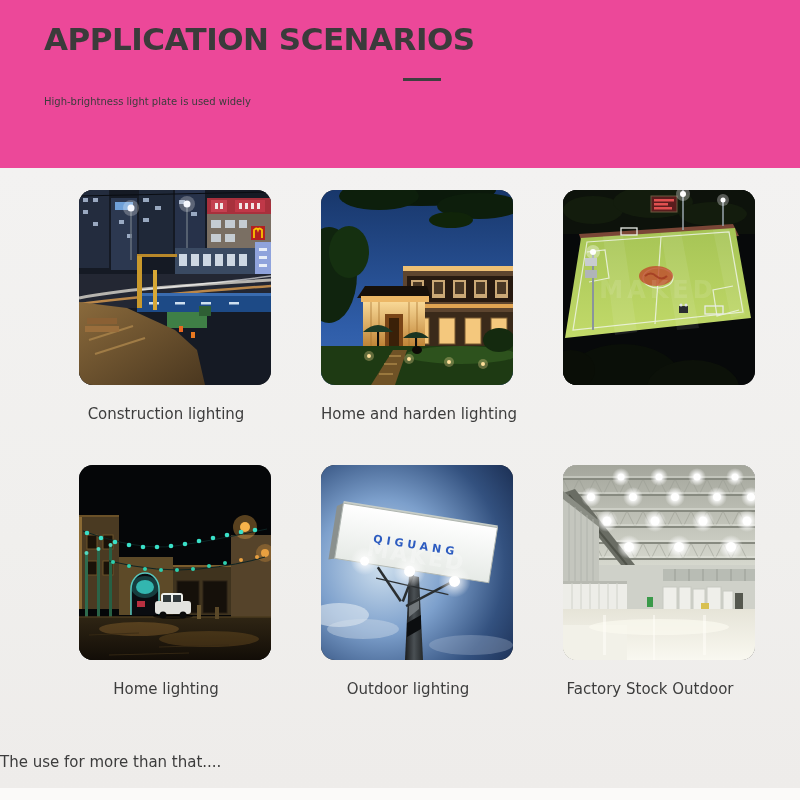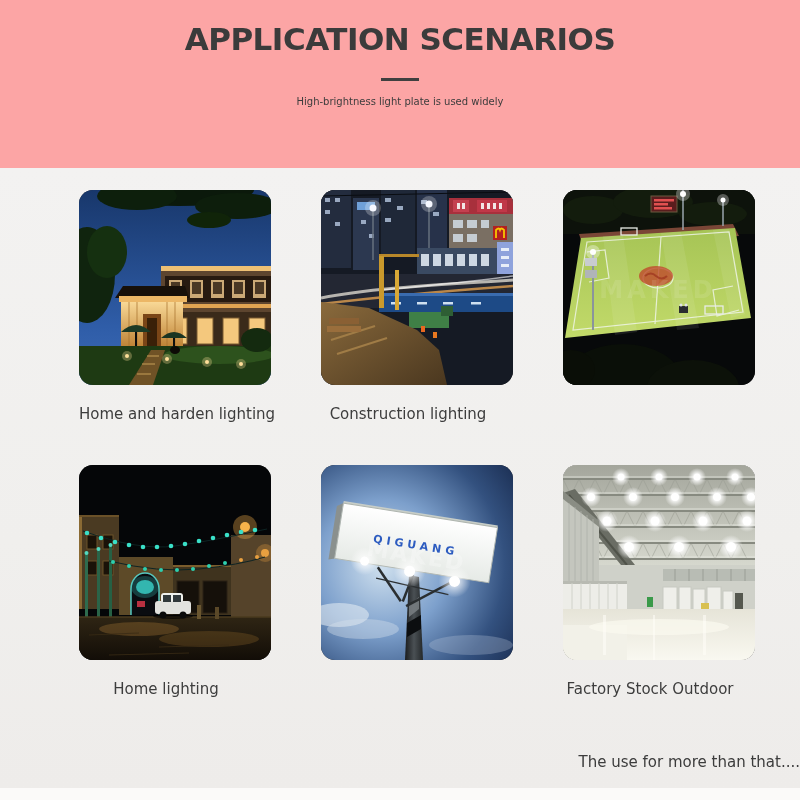--- a/index.html
+++ b/index.html
@@ -2,21 +2,21 @@
 <html><head>
 <meta charset="utf-8">
 <style>
   html,body{margin:0;padding:0;}
   body{
     width:800px;height:800px;overflow:hidden;
     background:#fdfdfd;
     font-family:"DejaVu Sans","Liberation Sans",sans-serif;
     -webkit-font-smoothing:antialiased;
   }
-  .header{height:168px;text-align:center;background:#fca5a5;}
+  .header{height:168px;text-align:left;background:#ec4899;padding-left:44px;}
   .title{
     margin:0;padding-top:21px;
     font-size:31px;font-weight:bold;letter-spacing:-0.5px;
     color:#3b3b3b;
   }
   .divider{width:38px;height:3px;background:#3f3f3f;margin:21px auto 0;}
   .subtitle{margin:15px 0 0;font-size:10px;color:#3c3c3c;}
   .apps{
     height:620px;box-sizing:border-box;padding-top:22px;
     background:linear-gradient(180deg,#f3f2f1 0%,#f0efed 60%,#eeecea 100%);
@@ -26,123 +26,35 @@
   .card{width:174px;padding-left:16px;}
   .thumb{
     width:192px;height:195px;border-radius:14px;overflow:hidden;display:block;
     background:#222;
   }
   .thumb svg{display:block;width:100%;height:100%;}
   .caption{
     margin-top:20px;font-size:15px;line-height:19px;
     color:#3d3d3d;text-align:center;white-space:nowrap;
   }
-  .footer-note{margin-top:54px;text-align:right;font-size:15px;line-height:19px;color:#3c3c3c;}
+  .footer-note{margin-top:54px;text-align:left;font-size:15px;line-height:19px;color:#3c3c3c;}
   .bottom-strip{height:12px;background:#fbfaf9;}
 </style>
 </head>
 <body>
 
 <div class="header">
   <h1 class="title">APPLICATION SCENARIOS</h1>
   <div class="divider"></div>
   <p class="subtitle">High-brightness light plate is used widely</p>
 </div>
 
 <div class="apps">
 
   <div class="row">
-
-    <div class="card">
-      <span class="thumb">
-        <svg viewBox="0 0 192 195" preserveAspectRatio="none" aria-hidden="true">
-          <defs>
-            <linearGradient id="g1sky" x1="0" y1="0" x2="0" y2="1">
-              <stop offset="0" stop-color="#18376b"></stop>
-                <stop offset="0.7" stop-color="#2f5da8"></stop>
-                <stop offset="1" stop-color="#3c6ab6"></stop>
-            </linearGradient>
-            <linearGradient id="g1warm" x1="0" y1="0" x2="0" y2="1">
-              <stop offset="0" stop-color="#f8d896"></stop>
-                <stop offset="1" stop-color="#bb7c2e"></stop>
-            </linearGradient>
-          </defs>
-          <rect width="192" height="195" fill="url(#g1sky)"></rect>
-          <ellipse cx="100" cy="0" rx="75" ry="16" fill="#0b190b"></ellipse>
-          <ellipse cx="158" cy="16" rx="42" ry="13" fill="#0d1e0c"></ellipse>
-          <ellipse cx="58" cy="6" rx="40" ry="14" fill="#0d1f0c"></ellipse>
-          <ellipse cx="130" cy="30" rx="22" ry="8" fill="#102409"></ellipse>
-          <ellipse cx="8" cy="85" rx="28" ry="48" fill="#10240e"></ellipse>
-          <ellipse cx="28" cy="62" rx="20" ry="26" fill="#153010"></ellipse>
-          <rect x="82" y="78" width="110" height="84" fill="#5d452f"></rect>
-          <rect x="82" y="76" width="110" height="5" fill="#eec074"></rect>
-          <rect x="86" y="86" width="106" height="26" fill="#271a10"></rect>
-          <g fill="#e8c288" opacity="0.85">
-            <rect x="90" y="90" width="13" height="18"></rect>
-              <rect x="111" y="90" width="13" height="18"></rect>
-            <rect x="132" y="90" width="13" height="18"></rect>
-              <rect x="153" y="90" width="13" height="18"></rect>
-            <rect x="174" y="90" width="13" height="18"></rect>
-          </g>
-          <g fill="#2a1c10" opacity="0.8">
-            <rect x="92" y="92" width="9" height="12"></rect>
-              <rect x="113" y="92" width="9" height="12"></rect>
-            <rect x="134" y="92" width="9" height="12"></rect>
-              <rect x="155" y="92" width="9" height="12"></rect>
-            <rect x="176" y="92" width="9" height="12"></rect>
-          </g>
-          <rect x="82" y="114" width="110" height="4" fill="#e0a452"></rect>
-          <rect x="86" y="122" width="106" height="40" fill="#3a2a1a"></rect>
-          <g fill="#f4c87d" stroke="#7a5a30" stroke-width="1">
-            <rect x="92" y="128" width="16" height="26"></rect>
-              <rect x="118" y="128" width="16" height="26"></rect>
-            <rect x="144" y="128" width="16" height="26"></rect>
-              <rect x="170" y="128" width="16" height="26"></rect>
-          </g>
-          <polygon points="36,108 110,108 106,96 44,96" fill="#171009"></polygon>
-          <rect x="40" y="106" width="68" height="6" fill="#ecb766"></rect>
-          <rect x="42" y="112" width="62" height="48" fill="url(#g1warm)"></rect>
-          <g stroke="#a5702c" stroke-width="1.2" opacity="0.6">
-            <line x1="50" y1="112" x2="50" y2="160"></line>
-              <line x1="58" y1="112" x2="58" y2="160"></line>
-            <line x1="88" y1="112" x2="88" y2="160"></line>
-              <line x1="96" y1="112" x2="96" y2="160"></line>
-          </g>
-          <rect x="64" y="124" width="18" height="36" fill="#7a4517"></rect>
-          <rect x="68" y="128" width="10" height="28" fill="#3a2008"></rect>
-          <path d="M42,142 Q57,128 72,142 Z" fill="#1d3a25"></path>
-          <rect x="56" y="142" width="2" height="16" fill="#0d0d0d"></rect>
-          <path d="M82,148 Q95,136 108,148 Z" fill="#1a3422"></path>
-          <rect x="94" y="148" width="2" height="12" fill="#0d0d0d"></rect>
-          <rect x="0" y="156" width="192" height="39" fill="#1e3a13"></rect>
-          <ellipse cx="140" cy="165" rx="55" ry="9" fill="#2d521d"></ellipse>
-          <ellipse cx="178" cy="150" rx="16" ry="12" fill="#142a0f"></ellipse>
-          <polygon points="50,195 72,160 86,160 74,195" fill="#6f5226"></polygon>
-          <g stroke="#caa35b" stroke-width="1.2" opacity="0.8">
-            <line x1="58" y1="184" x2="72" y2="184"></line>
-              <line x1="63" y1="174" x2="76" y2="174"></line>
-              <line x1="68" y1="166" x2="80" y2="166"></line>
-          </g>
-          <ellipse cx="96" cy="160" rx="5" ry="4" fill="#0d0a06"></ellipse>
-          <g fill="#ffdf9a">
-            <circle cx="48" cy="166" r="2"></circle>
-              <circle cx="88" cy="169" r="2"></circle>
-              <circle cx="128" cy="172" r="2"></circle>
-              <circle cx="162" cy="174" r="2"></circle>
-          </g>
-          <g fill="#ffdf9a" opacity="0.3">
-            <circle cx="48" cy="166" r="5"></circle>
-              <circle cx="88" cy="169" r="5"></circle>
-              <circle cx="128" cy="172" r="5"></circle>
-              <circle cx="162" cy="174" r="5"></circle>
-          </g>
-        </svg>
-      </span>
-      <div class="caption">Home and harden lighting</div>
-    </div>
 
     <div class="card">
       <span class="thumb">
         <svg viewBox="0 0 192 195" preserveAspectRatio="none" aria-hidden="true">
           <defs>
             <linearGradient id="g2dirt" x1="0" y1="0" x2="1" y2="1">
               <stop offset="0" stop-color="#8a6a3c"></stop>
                 <stop offset="1" stop-color="#4a371f"></stop>
             </linearGradient>
           </defs>
@@ -231,20 +143,108 @@
           <rect x="6" y="136" width="34" height="6" fill="#9a6e3c"></rect>
           <rect x="58" y="64" width="40" height="3" fill="#b8882a"></rect>
           <rect x="58" y="66" width="5" height="52" fill="#c9992c"></rect>
           <rect x="74" y="80" width="4" height="40" fill="#d8a836"></rect>
           <rect x="100" y="136" width="4" height="6" fill="#e86820"></rect>
           <rect x="112" y="142" width="4" height="6" fill="#e87820"></rect>
           <line x1="0" y1="6" x2="192" y2="2" stroke="#0a0d12" stroke-width="1"></line>
         </svg>
       </span>
       <div class="caption">Construction lighting</div>
+    </div>
+
+    <div class="card">
+      <span class="thumb">
+        <svg viewBox="0 0 192 195" preserveAspectRatio="none" aria-hidden="true">
+          <defs>
+            <linearGradient id="g1sky" x1="0" y1="0" x2="0" y2="1">
+              <stop offset="0" stop-color="#18376b"></stop>
+                <stop offset="0.7" stop-color="#2f5da8"></stop>
+                <stop offset="1" stop-color="#3c6ab6"></stop>
+            </linearGradient>
+            <linearGradient id="g1warm" x1="0" y1="0" x2="0" y2="1">
+              <stop offset="0" stop-color="#f8d896"></stop>
+                <stop offset="1" stop-color="#bb7c2e"></stop>
+            </linearGradient>
+          </defs>
+          <rect width="192" height="195" fill="url(#g1sky)"></rect>
+          <ellipse cx="100" cy="0" rx="75" ry="16" fill="#0b190b"></ellipse>
+          <ellipse cx="158" cy="16" rx="42" ry="13" fill="#0d1e0c"></ellipse>
+          <ellipse cx="58" cy="6" rx="40" ry="14" fill="#0d1f0c"></ellipse>
+          <ellipse cx="130" cy="30" rx="22" ry="8" fill="#102409"></ellipse>
+          <ellipse cx="8" cy="85" rx="28" ry="48" fill="#10240e"></ellipse>
+          <ellipse cx="28" cy="62" rx="20" ry="26" fill="#153010"></ellipse>
+          <rect x="82" y="78" width="110" height="84" fill="#5d452f"></rect>
+          <rect x="82" y="76" width="110" height="5" fill="#eec074"></rect>
+          <rect x="86" y="86" width="106" height="26" fill="#271a10"></rect>
+          <g fill="#e8c288" opacity="0.85">
+            <rect x="90" y="90" width="13" height="18"></rect>
+              <rect x="111" y="90" width="13" height="18"></rect>
+            <rect x="132" y="90" width="13" height="18"></rect>
+              <rect x="153" y="90" width="13" height="18"></rect>
+            <rect x="174" y="90" width="13" height="18"></rect>
+          </g>
+          <g fill="#2a1c10" opacity="0.8">
+            <rect x="92" y="92" width="9" height="12"></rect>
+              <rect x="113" y="92" width="9" height="12"></rect>
+            <rect x="134" y="92" width="9" height="12"></rect>
+              <rect x="155" y="92" width="9" height="12"></rect>
+            <rect x="176" y="92" width="9" height="12"></rect>
+          </g>
+          <rect x="82" y="114" width="110" height="4" fill="#e0a452"></rect>
+          <rect x="86" y="122" width="106" height="40" fill="#3a2a1a"></rect>
+          <g fill="#f4c87d" stroke="#7a5a30" stroke-width="1">
+            <rect x="92" y="128" width="16" height="26"></rect>
+              <rect x="118" y="128" width="16" height="26"></rect>
+            <rect x="144" y="128" width="16" height="26"></rect>
+              <rect x="170" y="128" width="16" height="26"></rect>
+          </g>
+          <polygon points="36,108 110,108 106,96 44,96" fill="#171009"></polygon>
+          <rect x="40" y="106" width="68" height="6" fill="#ecb766"></rect>
+          <rect x="42" y="112" width="62" height="48" fill="url(#g1warm)"></rect>
+          <g stroke="#a5702c" stroke-width="1.2" opacity="0.6">
+            <line x1="50" y1="112" x2="50" y2="160"></line>
+              <line x1="58" y1="112" x2="58" y2="160"></line>
+            <line x1="88" y1="112" x2="88" y2="160"></line>
+              <line x1="96" y1="112" x2="96" y2="160"></line>
+          </g>
+          <rect x="64" y="124" width="18" height="36" fill="#7a4517"></rect>
+          <rect x="68" y="128" width="10" height="28" fill="#3a2008"></rect>
+          <path d="M42,142 Q57,128 72,142 Z" fill="#1d3a25"></path>
+          <rect x="56" y="142" width="2" height="16" fill="#0d0d0d"></rect>
+          <path d="M82,148 Q95,136 108,148 Z" fill="#1a3422"></path>
+          <rect x="94" y="148" width="2" height="12" fill="#0d0d0d"></rect>
+          <rect x="0" y="156" width="192" height="39" fill="#1e3a13"></rect>
+          <ellipse cx="140" cy="165" rx="55" ry="9" fill="#2d521d"></ellipse>
+          <ellipse cx="178" cy="150" rx="16" ry="12" fill="#142a0f"></ellipse>
+          <polygon points="50,195 72,160 86,160 74,195" fill="#6f5226"></polygon>
+          <g stroke="#caa35b" stroke-width="1.2" opacity="0.8">
+            <line x1="58" y1="184" x2="72" y2="184"></line>
+              <line x1="63" y1="174" x2="76" y2="174"></line>
+              <line x1="68" y1="166" x2="80" y2="166"></line>
+          </g>
+          <ellipse cx="96" cy="160" rx="5" ry="4" fill="#0d0a06"></ellipse>
+          <g fill="#ffdf9a">
+            <circle cx="48" cy="166" r="2"></circle>
+              <circle cx="88" cy="169" r="2"></circle>
+              <circle cx="128" cy="172" r="2"></circle>
+              <circle cx="162" cy="174" r="2"></circle>
+          </g>
+          <g fill="#ffdf9a" opacity="0.3">
+            <circle cx="48" cy="166" r="5"></circle>
+              <circle cx="88" cy="169" r="5"></circle>
+              <circle cx="128" cy="172" r="5"></circle>
+              <circle cx="162" cy="174" r="5"></circle>
+          </g>
+        </svg>
+      </span>
+      <div class="caption">Home and harden lighting</div>
     </div>
 
     <div class="card">
       <span class="thumb">
         <svg viewBox="0 0 192 195" preserveAspectRatio="none" aria-hidden="true">
           <defs>
             <linearGradient id="g3field" x1="0" y1="0" x2="0" y2="1">
               <stop offset="0" stop-color="#a6c455"></stop>
                 <stop offset="1" stop-color="#c2da6a"></stop>
             </linearGradient>
@@ -444,20 +444,21 @@
             <text x="94" y="84" text-anchor="middle" font-family="DejaVu Sans, sans-serif" font-size="11" font-weight="bold" letter-spacing="4" fill="#2d5cc0">QIGUANG</text>
             <circle cx="46" cy="104" r="14" fill="url(#g5glow)"></circle>
             <circle cx="92" cy="107" r="16" fill="url(#g5glow)"></circle>
             <circle cx="138" cy="110" r="16" fill="url(#g5glow)"></circle>
             <circle cx="46" cy="104" r="4.5" fill="#ffffff"></circle>
             <circle cx="92" cy="107" r="5.5" fill="#ffffff"></circle>
             <circle cx="138" cy="110" r="5.5" fill="#ffffff"></circle>
           </g>
         </svg>
       </span>
+      <div class="caption">Outdoor lighting</div>
     </div>
 
     <div class="card">
       <span class="thumb">
         <svg viewBox="0 0 192 195" preserveAspectRatio="none" aria-hidden="true">
           <defs>
             <linearGradient id="g6ceil" x1="0" y1="0" x2="0" y2="1">
               <stop offset="0" stop-color="#a4a69c"></stop>
                 <stop offset="1" stop-color="#d6d8ce"></stop>
             </linearGradient>

